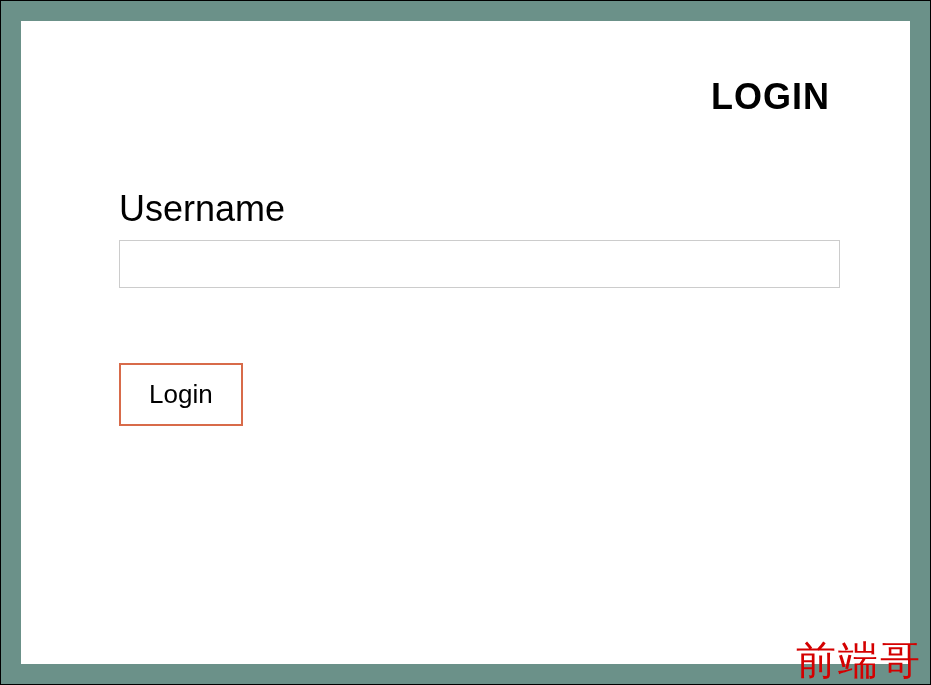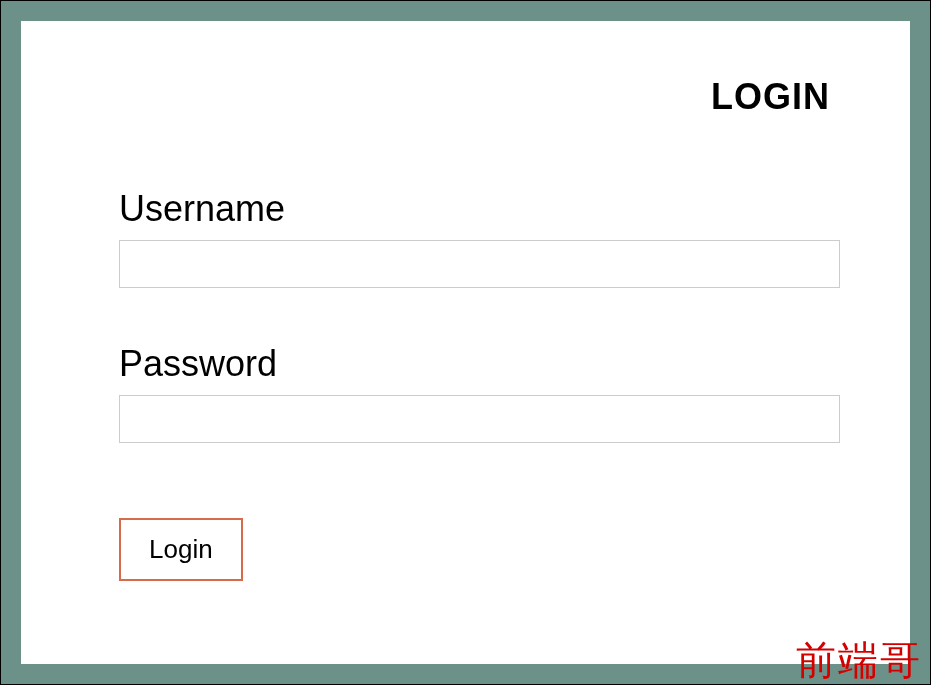--- a/index.html
+++ b/index.html
@@ -73,21 +73,17 @@
 <body>
 
 <div class="form-container">
   <h1 class="page-title">LOGIN</h1>
 
   <div class="field-group">
     <label class="field-label">Username</label>
     <input type="text" class="text-input" placeholder="" style="">
   </div>
 
-  <div class="field-group">
-    <label class="field-label">Password</label>
-    <input type="password" class="text-input" placeholder="" style="">
-  </div>
 
   <button type="button" class="login-button">Login</button>
 </div>
 
 <div class="watermark">前端哥</div>
 
 </body></html>

